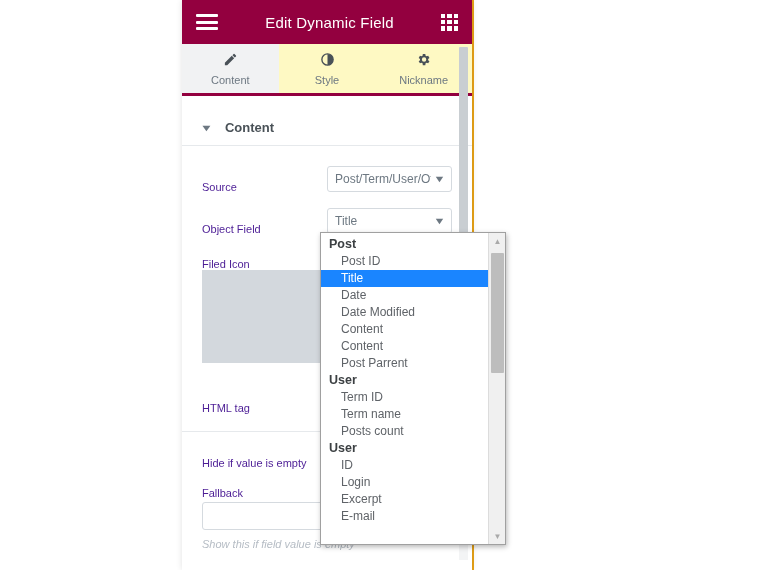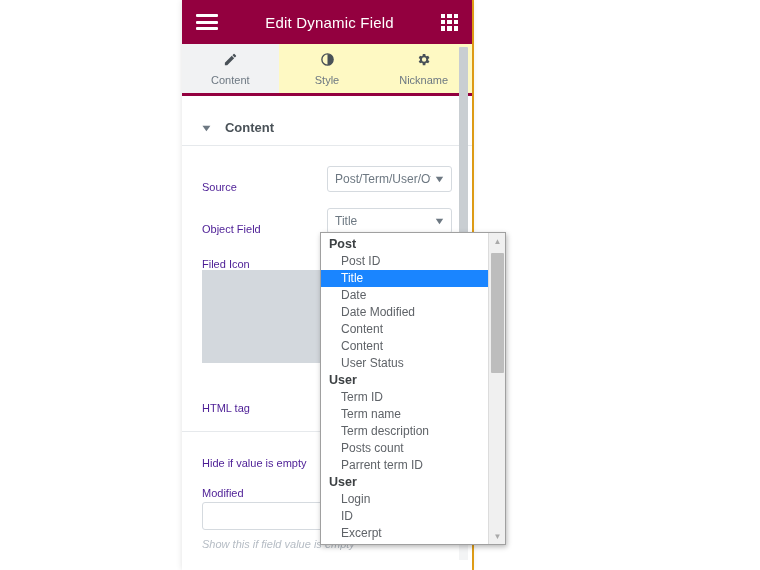--- a/index.html
+++ b/index.html
@@ -387,53 +387,51 @@
 
   <div class="divider"></div>
 
   
   <div class="ctrl-row" style="margin-top:6px;height:34px">
     <span class="ctrl-label" style="width:200px">Hide if value is empty</span>
   </div>
 
   
   <div class="ctrl-row" style="height:26px">
-    <span class="ctrl-label">Modified</span>
+    <span class="ctrl-label">Fallback</span>
   </div>
   <input id="input-fallback" type="text" placeholder="" style="">
   <div id="fallback-hint">Show this if field value is empty</div>
 
   
   <div id="panel-scroll-track">
     <div id="panel-scroll-thumb"></div>
   </div>
 
   
   <div id="dropdown">
     <div id="dd-list">
 
       <div class="dd-group">Post</div>
       <div class="dd-opt">Post ID</div>
       <div class="dd-opt selected">Title</div>
       <div class="dd-opt">Date</div>
       <div class="dd-opt">Date Modified</div>
       <div class="dd-opt">Content</div>
       <div class="dd-opt">Content</div>
-      <div class="dd-opt">User Status</div>
+      <div class="dd-opt">Post Parrent</div>
 
       <div class="dd-group">User</div>
       <div class="dd-opt">Term ID</div>
       <div class="dd-opt">Term name</div>
-      <div class="dd-opt">Term description</div>
       <div class="dd-opt">Posts count</div>
-      <div class="dd-opt">Parrent term ID</div>
 
       <div class="dd-group">User</div>
+      <div class="dd-opt">ID</div>
       <div class="dd-opt">Login</div>
-      <div class="dd-opt">ID</div>
       <div class="dd-opt">Excerpt</div>
       <div class="dd-opt">E-mail</div>
 
     </div>
 
     <div id="dd-scroll">
       <div id="dd-up">▲</div>
       <div id="dd-thumb"></div>
       <div id="dd-down">▼</div>
     </div>

